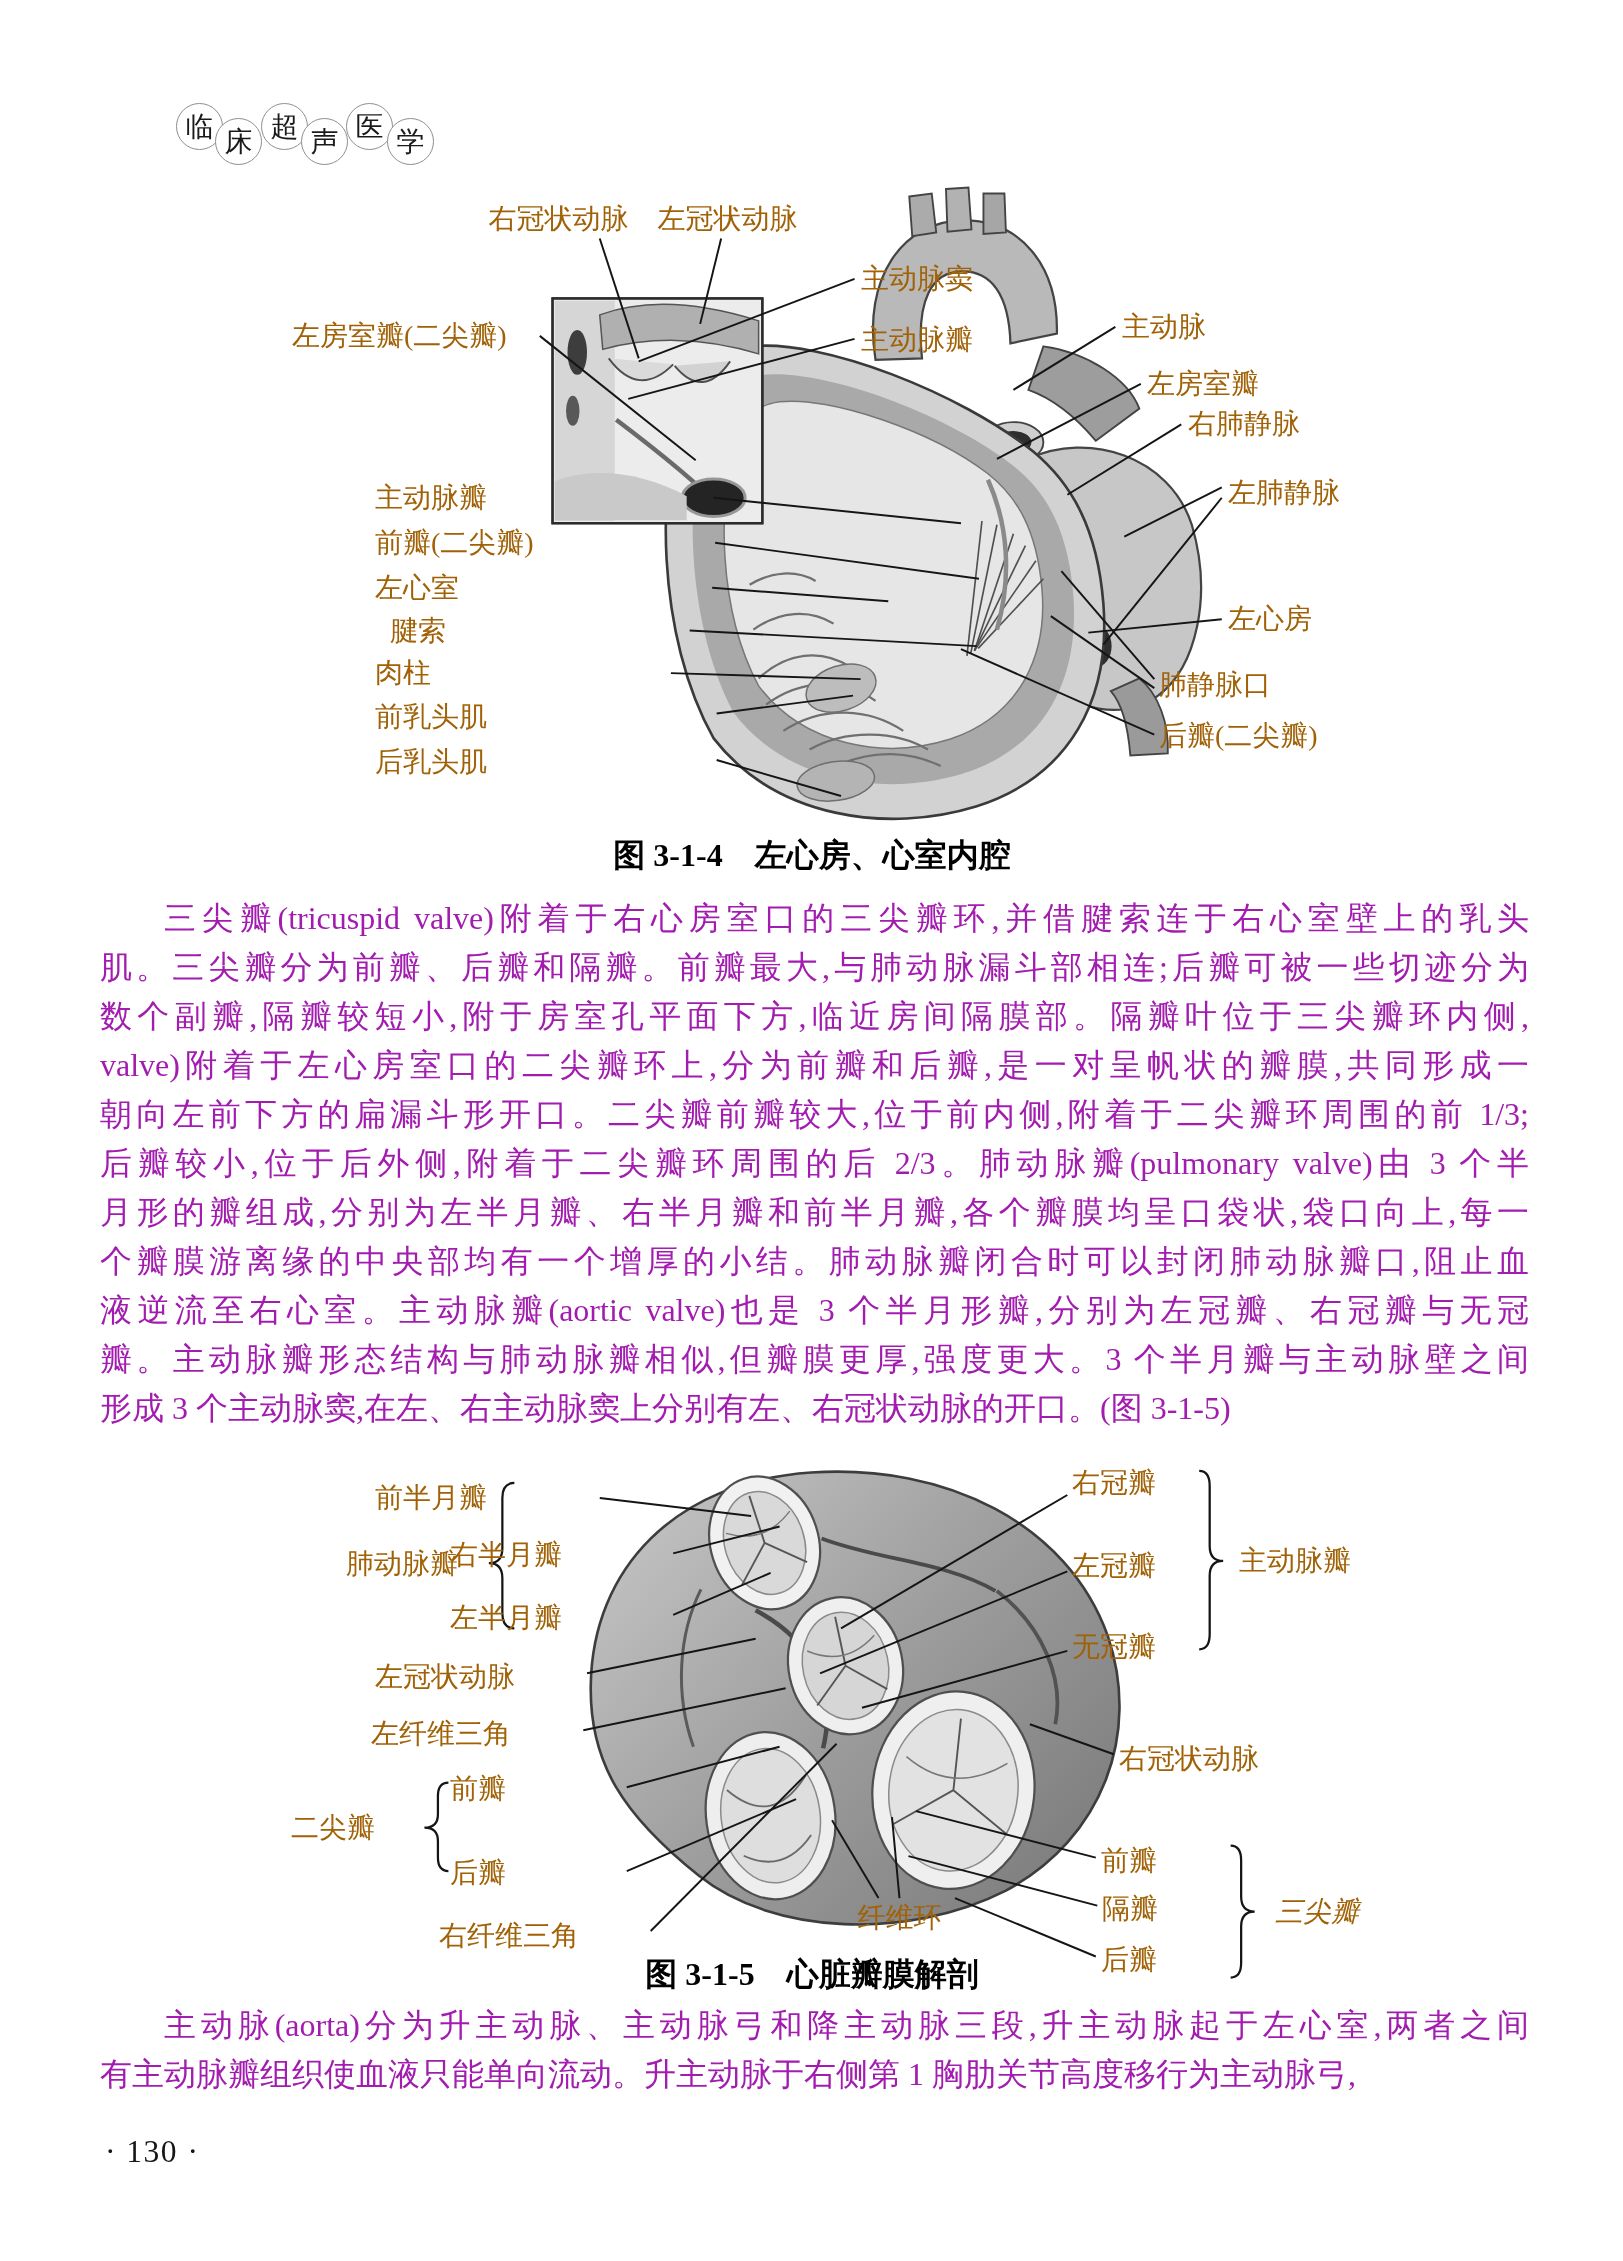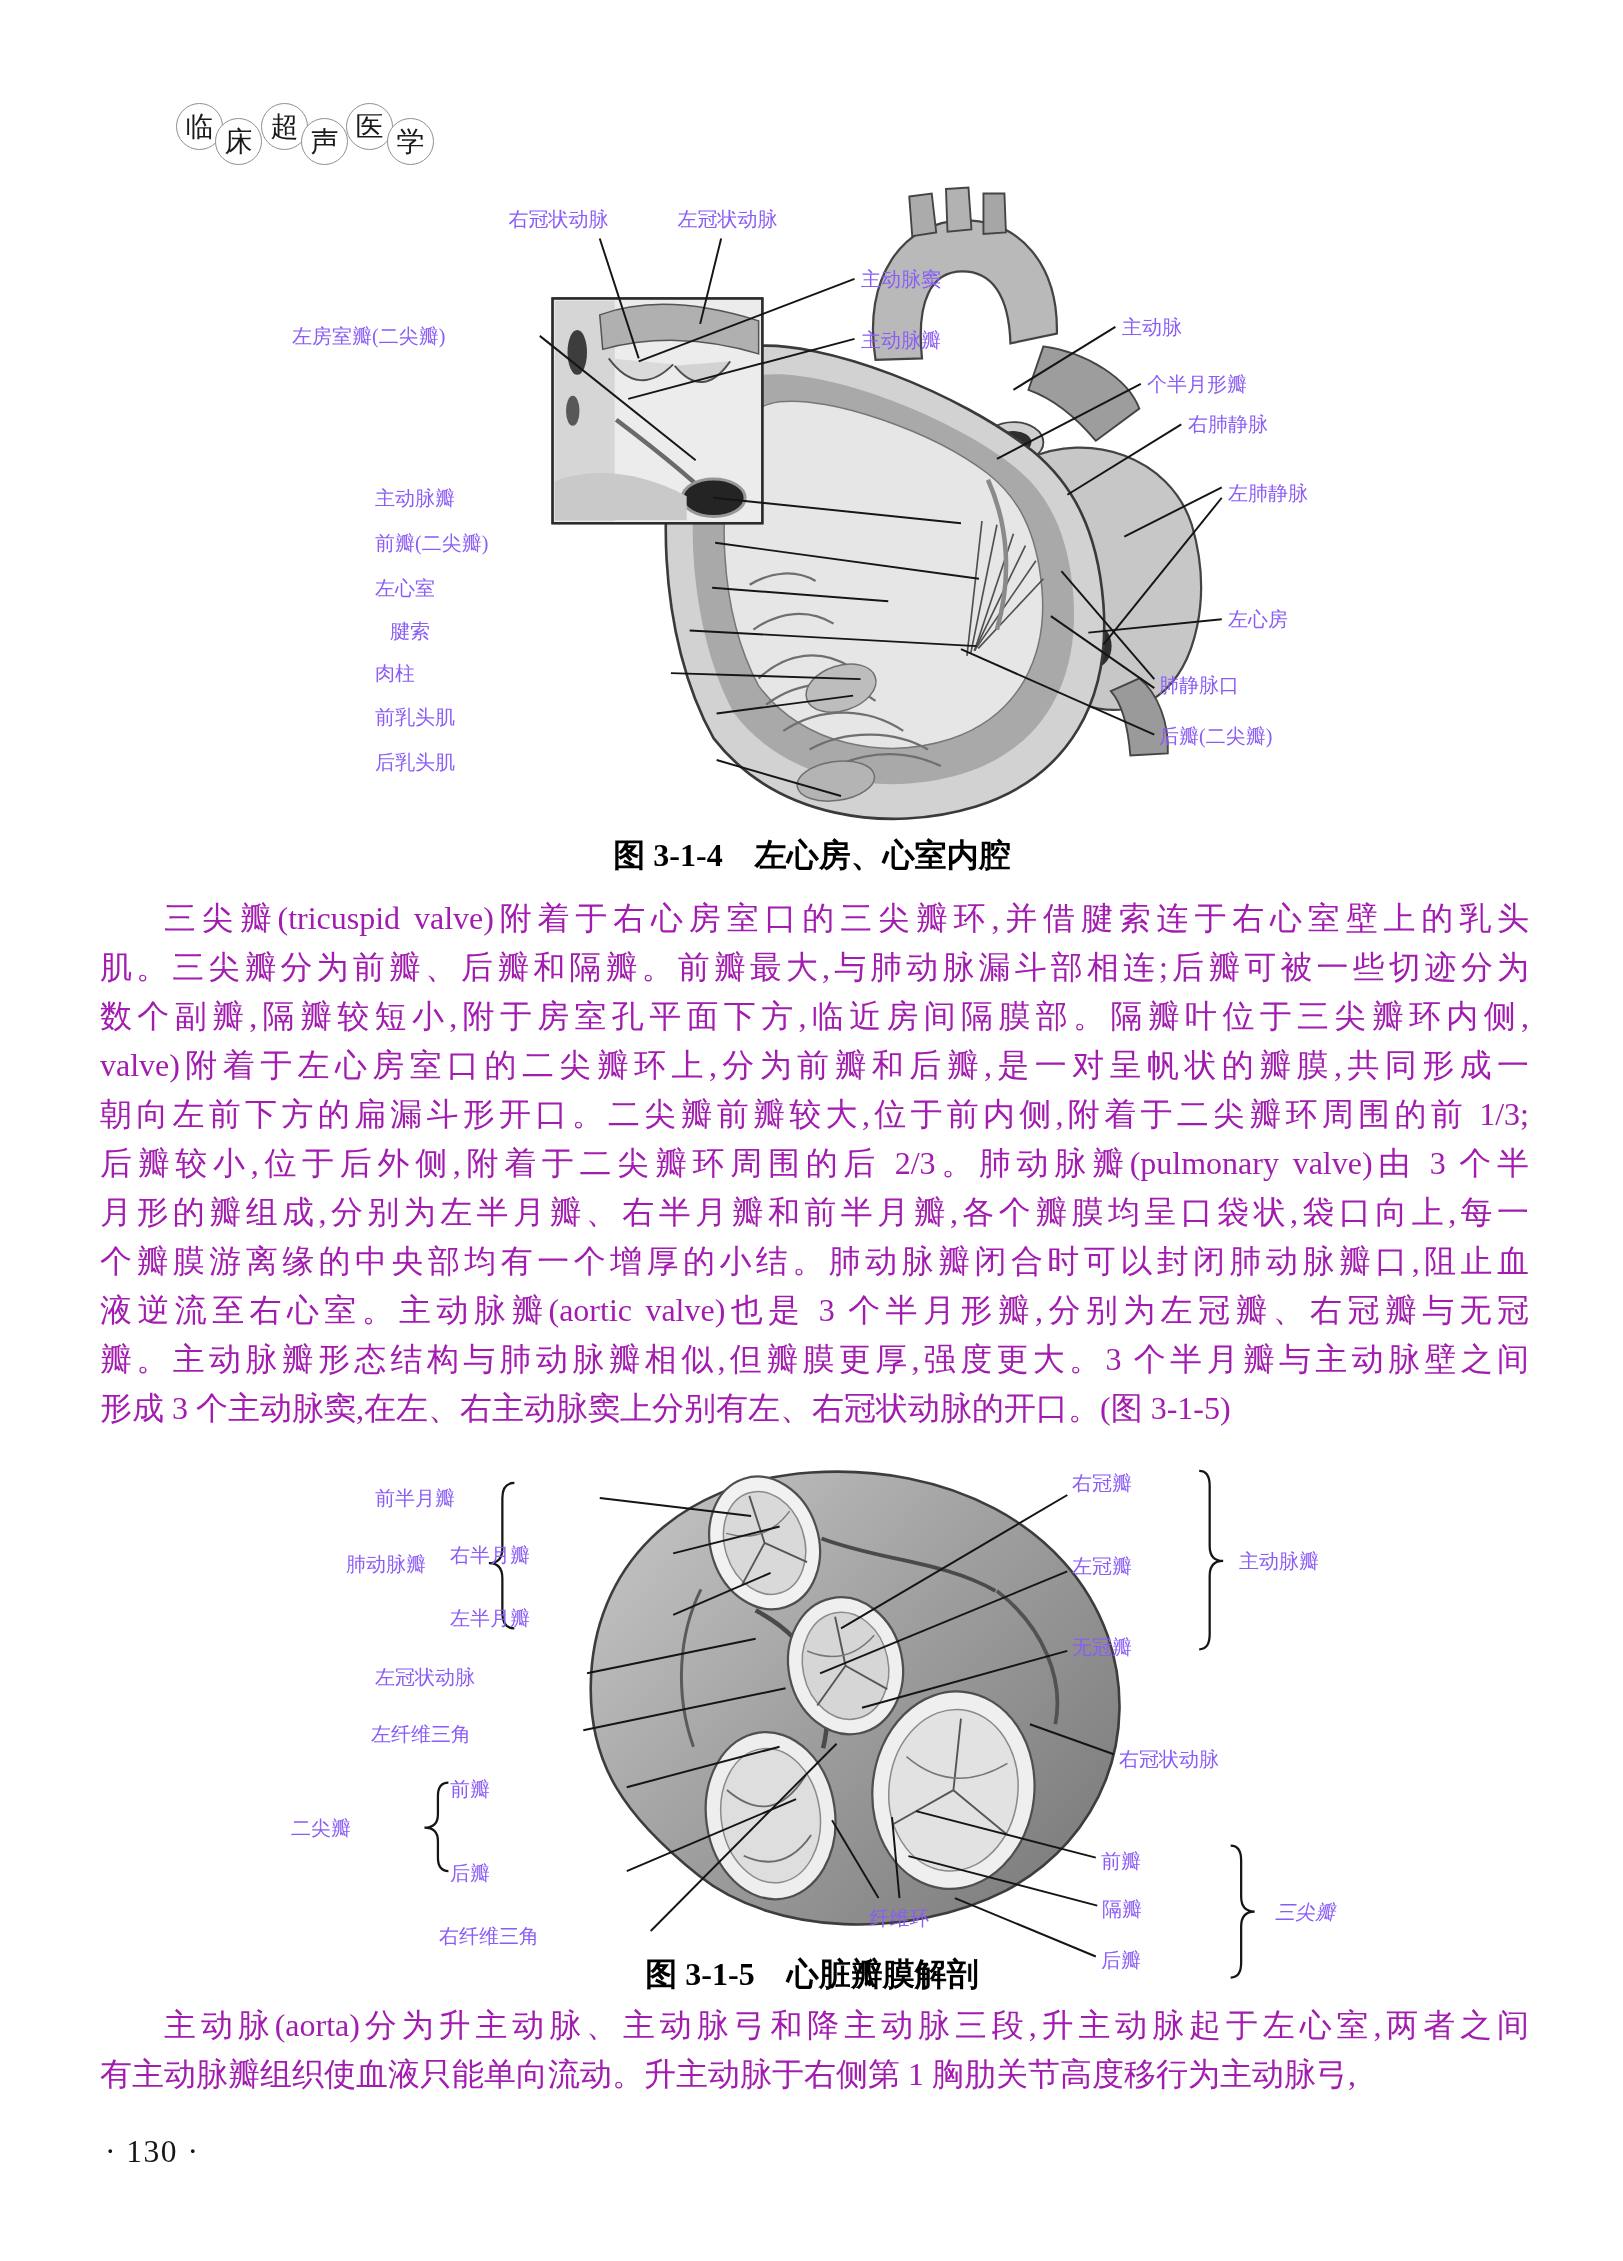--- a/index.html
+++ b/index.html
@@ -2,21 +2,21 @@
 <html style="font-size:12px"><head>
 <meta charset="utf-8">
 <style>
   html,body{margin:0;padding:0;background:#ffffff;}
   #page{position:relative;width:1624px;height:2261px;background:#ffffff;overflow:hidden;
         font-family:"Liberation Serif","DejaVu Serif",serif;color:#111;}
   
   .logo-circle{position:absolute;width:45px;height:45px;border:1.9px solid #8f8f8f;border-radius:50%;
         background:#fff;text-align:center;line-height:45px;font-size:28px;color:#1a1a1a;}
   
-  .lb{position:absolute;font-size:20px;line-height:36px;white-space:nowrap;color:#8b5cf6;}
+  .lb{position:absolute;font-size:28px;line-height:36px;white-space:nowrap;color:#a16207;}
   .lb.r{text-align:left;}
   .lb.c{text-align:center;}
   
   .cap{position:absolute;left:0;width:100%;text-align:center;font-weight:bold;font-size:32px;color:#000;}
   
   .para{position:absolute;left:100px;width:1429px;}
   .line{font-size:32px;line-height:49px;height:49px;white-space:nowrap;
         text-align:justify;text-align-last:justify;text-justify:inter-character;color:#a21caf;}
   .line.noj{text-align:left;text-align-last:left;white-space:nowrap;}
   .line.ind{text-indent:64px;}
@@ -127,21 +127,21 @@
       <line x1="1540" y1="980" x2="1282" y2="866"></line>
     </g>
   </svg>
 
   <span class="lb c" style="left:446px;top:201px;width:225px;">右冠状动脉</span>
   <span class="lb c" style="left:615px;top:201px;width:225px;">左冠状动脉</span>
   <span class="lb" style="left:861px;top:261px;">主动脉窦</span>
   <span class="lb r" style="left:292px;top:318px;width:241px;">左房室瓣(二尖瓣)</span>
   <span class="lb" style="left:861px;top:322px;">主动脉瓣</span>
   <span class="lb" style="left:1122px;top:309px;">主动脉</span>
-  <span class="lb" style="left:1147px;top:366px;">个半月形瓣</span>
+  <span class="lb" style="left:1147px;top:366px;">左房室瓣</span>
   <span class="lb" style="left:1188px;top:406px;">右肺静脉</span>
   <span class="lb" style="left:1228px;top:475px;">左肺静脉</span>
   <span class="lb r" style="left:375px;top:480px;width:336px;">主动脉瓣</span>
   <span class="lb r" style="left:375px;top:525px;width:337px;">前瓣(二尖瓣)</span>
   <span class="lb r" style="left:375px;top:570px;width:334px;">左心室</span>
   <span class="lb r" style="left:390px;top:613px;width:311px;">腱索</span>
   <span class="lb r" style="left:375px;top:655px;width:292px;">肉柱</span>
   <span class="lb r" style="left:375px;top:699px;width:337px;">前乳头肌</span>
   <span class="lb r" style="left:375px;top:744px;width:337px;">后乳头肌</span>
   <span class="lb" style="left:1228px;top:601px;">左心房</span>

